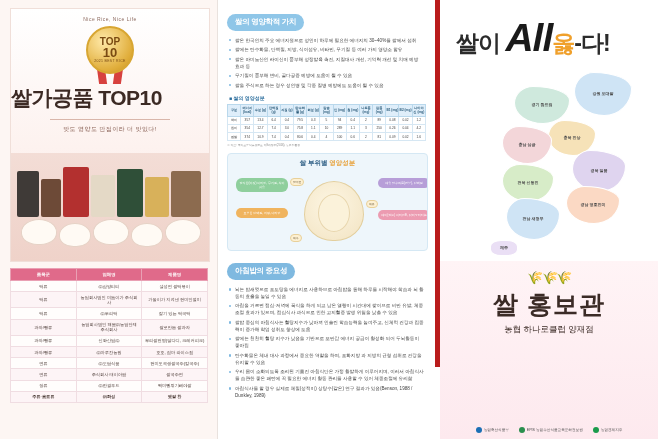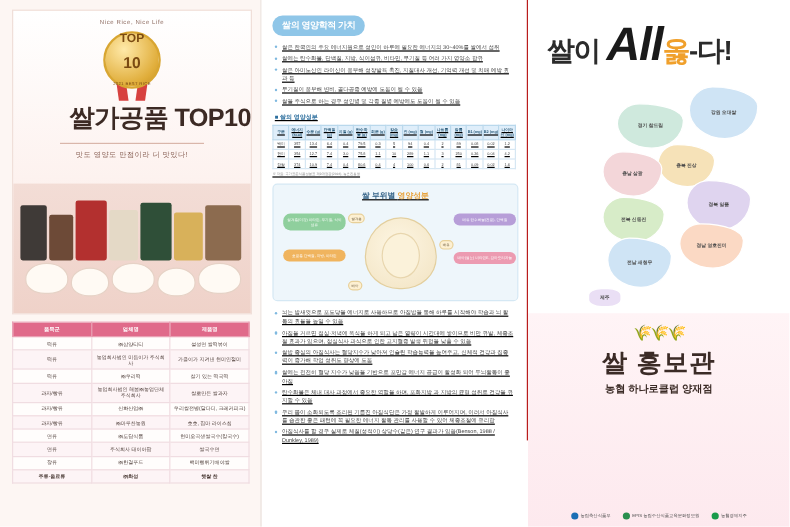--- a/index.html
+++ b/index.html
@@ -58,21 +58,21 @@
     position: absolute;
     left: 4px; top: 0;
     width: 48px; height: 48px;
     border-radius: 50%;
     background: radial-gradient(circle at 35% 30%, #ffe9a8, #e0ad3a 70%, #c28f23 100%);
     border: 2px solid #d8a632;
     box-sizing: border-box;
     display: flex;
     flex-direction: column;
     align-items: center;
-    justify-content: space-between;
+    justify-content: center;
   }
   .medal-top {
     font-size: 10px;
     font-weight: bold;
     color: #7a4a12;
     line-height: 10px;
   }
   .medal-bottom {
     font-size: 13px;
     font-weight: bold;
@@ -94,21 +94,21 @@
   .ribbon-r { right: 16px; transform: skewX(-8deg); }
 
   .hero-line1 {
     text-align: center;
     font-size: 8px;
     color: #6d4f46;
     margin-top: 8px;
     font-weight: bold;
   }
   .hero-title {
-    text-align: right;
+    text-align: left;
     font-size: 21px;
     font-weight: bold;
     color: #3c2a24;
     margin-top: 2px;
     letter-spacing: -0.5px;
   }
   .hero-divider {
     width: 120px;
     height: 1px;
     background: #d9b6aa;
@@ -165,22 +165,21 @@
   .l-table td.last { background: #fbeef1; font-weight: bold; }
 
   
   .panel-center {
     position: relative;
     width: 222px;
     height: 367px;
     background: #ffffff;
     box-sizing: border-box;
     padding: 10px 9px;
-    border-right: 1px solid #b91c1c;
-    text-decoration: underline;
+    border-right: 5px solid #b91c1c;
   }
   .sec-head {
     background: #8fc6e8;
     color: #ffffff;
     font-size: 7.5px;
     font-weight: bold;
     padding: 3.5px 8px;
     border-radius: 9px;
     display: inline-block;
     letter-spacing: -0.3px;
@@ -344,37 +343,37 @@
     background: linear-gradient(#fff4f6, #fde9ee);
     text-align: center;
   }
   .wheat {
     margin-top: 9px;
     font-size: 13px;
     color: #e7b44a;
     letter-spacing: -2px;
   }
   .r-title {
-    font-size: 21px;
+    font-size: 25px;
     font-weight: bold;
     color: #3b2b26;
     margin-top: 3px;
     letter-spacing: 1px;
   }
   .r-date {
     font-size: 7.5px;
     color: #4a3a34;
     margin-top: 16px;
     font-weight: bold;
   }
   .r-place {
     font-size: 8.5px;
     color: #3b2b26;
     margin-top: 3px;
-    font-weight: bold;
+    font-weight: normal;
   }
   .logos {
     position: absolute;
     left: 0; right: 0; bottom: 6px;
     display: flex;
     align-items: center;
     justify-content: center;
     gap: 10px;
   }
   .logo {
@@ -605,20 +604,23 @@
 단백질, 지방, 비타민</div>
       <div class="callout purple" style="left:150px;top:24px;">배유
 탄수화물(전분), 단백질</div>
       <div class="callout pink" style="left:150px;top:56px;">배아(쌀눈)
 비타민E, 감마오리자놀</div>
       <div class="tag" style="left:62px;top:24px;">쌀겨층</div>
       <div class="tag" style="left:138px;top:46px;">배유</div>
       <div class="tag" style="left:62px;top:80px;">배아</div>
     </div>
 
+    <div style="margin-top:8px;">
+      <div class="sec-head blue2">아침밥의 중요성</div>
+    </div>
     <ul class="bullets">
       <li>뇌는 밤새껏으로 포도당을 에너지로 사용하므로 아침밥을 통해 하루를 시작해야 학습과 뇌 활동의 효율을 높일 수 있음</li>
       <li>아침을 거르면 점심·저녁에 폭식을 하게 되고 남은 열량이 시간대에 쌓이므로 비만 유발, 체중조절 효과가 있으며, 점심식사 과식으로 인한 고지혈증 발생 위험을 낮출 수 있음</li>
       <li>쌀밥 중심의 아침식사는 혈당지수가 낮아져 인슐린 학습능력을 높여주고, 신체적 건강과 집중력이 증가해 학업 성취도 향상에 도움</li>
       <li>쌀에는 천천히 혈당 지수가 낮음을 기반으로 포만감 에너지 공급이 활성화 되어 두뇌활동이 좋아짐</li>
       <li>탄수화물은 체내 대사 과정에서 중요한 역할을 하며, 포화지방 과 지방의 균형 섭취로 건강을 유지할 수 있음</li>
       <li>우리 몸이 소화되도록 조리된 기름진 아침식단은 가정 활발하게 이루어지며, 이러서 아침식사를 습관한 좋은 패턴에 꼭 필요한 에너지 활동 관리를 사용할 수 있어 체중조절에 유리함</li>
       <li>아침식사를 할 경우 실제로 체질(성적이) 상당수(같은) 연구 결과가 있음(Benson, 1988 / Dunkley, 1989)</li>
     </ul>
   </div>

